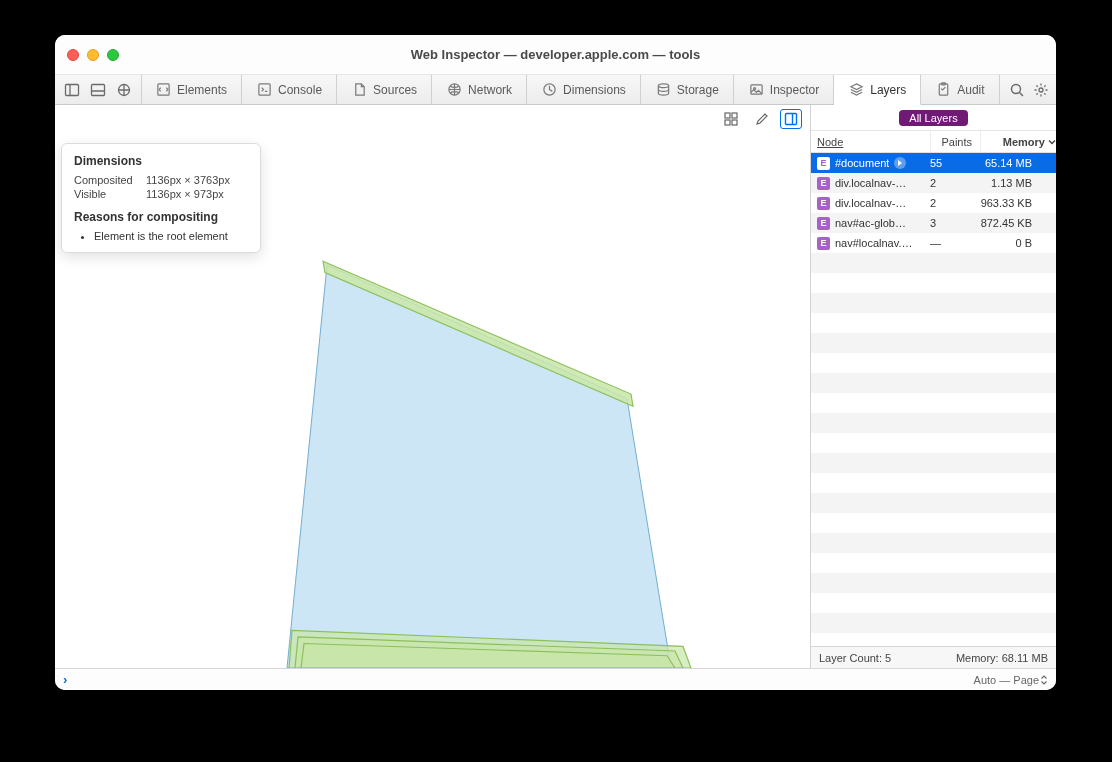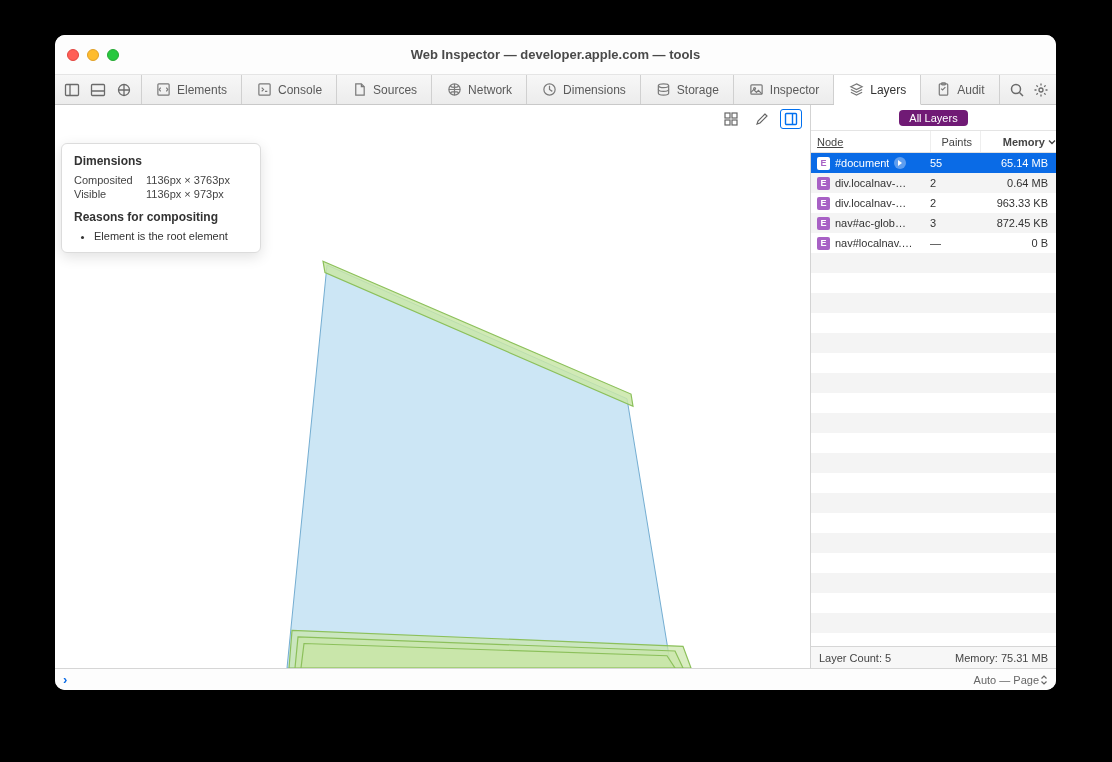--- a/index.html
+++ b/index.html
@@ -42,21 +42,21 @@
 .colhdr .c1 { flex: 1; padding-left: 6px; text-decoration: underline; }
 .colhdr .c2 { width: 50px; text-align: right; padding-right: 8px; border-left: 1px solid #eee; height: 100%; display: flex; align-items: center; justify-content: flex-end; padding-left: 11px; }
 .colhdr .c3 { width: 76px; text-align: right; font-weight: 700; border-left: 1px solid #eee; height: 100%; display: flex; align-items: center; justify-content: flex-end; gap: 3px; }
 .rows { flex: 1; overflow: auto; }
 .row { display: flex; height: 20px; align-items: center; font-size: 11px; }
 .row:nth-child(odd) { background: #fff; }
 .row:nth-child(even) { background: #f4f4f4; }
 .row.sel { background: #0a6be6; color: #fff; }
 .row .c1 { flex: 1; padding-left: 6px; display: flex; align-items: center; gap: 5px; overflow: hidden; white-space: nowrap; }
 .row .c2 { width: 50px; padding-right: 8px; }
-.row .c3 { width: 76px; text-align: right; padding-right: 8px; }
+.row .c3 { width: 76px; text-align: right; padding-right: 24px; }
 .ebadge { width: 13px; height: 13px; background: #a861c5; color: #fff; font-size: 9px; font-weight: 700; display: inline-flex; align-items: center; justify-content: center; border-radius: 2px; flex-shrink: 0; }
 .row.sel .ebadge { background: #fff; color: #a861c5; }
 .go { width: 12px; height: 12px; border-radius: 50%; background: rgba(255,255,255,0.35); display: inline-flex; align-items: center; justify-content: center; color: #fff; flex-shrink: 0; }
 .sbfoot { height: 22px; border-top: 1px solid #d6d6d6; display: flex; align-items: center; justify-content: space-between; padding: 0 8px; font-size: 11px; color: #444; background: #f7f7f7; }
 .footer { height: 22px; border-top: 1px solid #d6d6d6; background: #fdfdfd; display: flex; align-items: center; justify-content: space-between; padding: 0 8px; font-size: 11px; }
 .chev { color: #0a6be6; font-size: 13px; font-weight: 700; }
 .autopage { color: #666; display: flex; align-items: center; gap: 1px; }
 .nodename { overflow: hidden; text-overflow: ellipsis; }
 </style>
 </head>
@@ -258,21 +258,21 @@
             </div>
           <div class="c2">55</div>
           <div class="c3">65.14 MB</div>
         </div>
         <div class="row">
           <div class="c1">
               <span class="ebadge">E</span>
               <span class="nodename">div.localnav-…</span>
             </div>
           <div class="c2">2</div>
-          <div class="c3">0.64 MB</div>
+          <div class="c3">1.13 MB</div>
         </div>
         <div class="row">
           <div class="c1">
               <span class="ebadge">E</span>
               <span class="nodename">div.localnav-…</span>
             </div>
           <div class="c2">2</div>
           <div class="c3">963.33 KB</div>
         </div>
         <div class="row">
@@ -387,21 +387,21 @@
             <div class="c3"></div>
           </div>
         <div class="row">
             <div class="c1"></div>
             <div class="c2"></div>
             <div class="c3"></div>
           </div>
       </div>
       <div class="sbfoot">
         <span>Layer Count: 5</span>
-        <span>Memory: 75.31 MB</span>
+        <span>Memory: 68.11 MB</span>
       </div>
     </div>
   </div>
 
   <div class="footer">
     <span class="chev">›</span>
     <span class="autopage">
         <span>Auto — Page</span>
         <svg width="8" height="10" viewBox="0 0 8 10">
           <path d="M1.5 3.5L4 1l2.5 2.5M1.5 6.5L4 9l2.5-2.5" fill="none" stroke="currentColor" stroke-width="1.2"></path>

